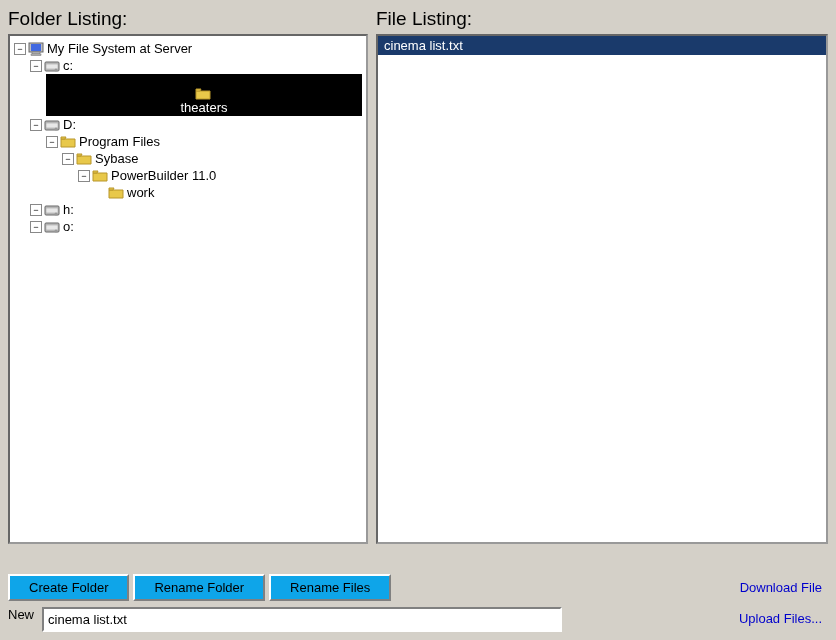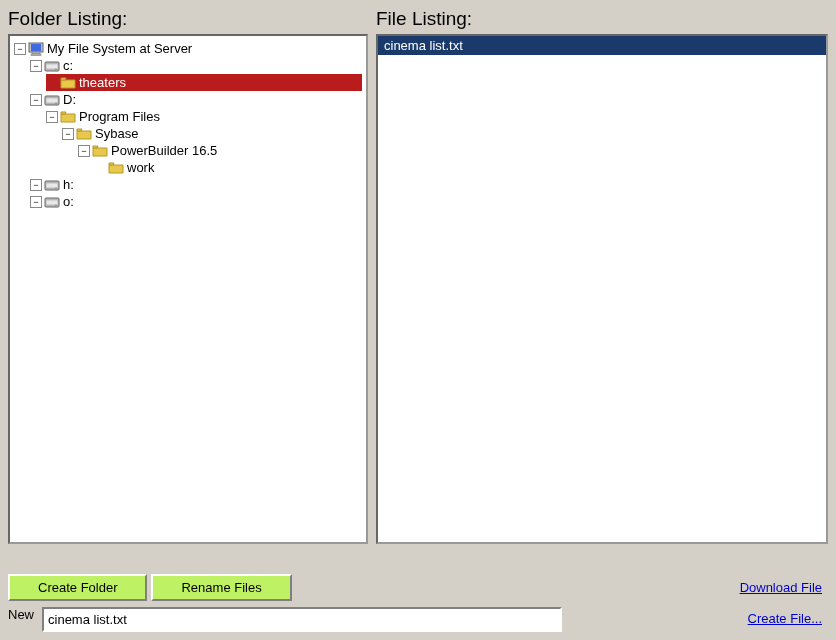--- a/index.html
+++ b/index.html
@@ -76,22 +76,23 @@
     
     .tree-node {
       display: flex;
       align-items: center;
       white-space: nowrap;
       cursor: default;
       padding: 1px 0;
     }
 
     .tree-node.selected-node {
-      background: #b91c1c;
+      background: #000000;
       color: #fff;
+      flex-direction: column;
     }
 
     .tree-children {
       margin-left: 16px;
     }
 
     .expand-icon {
       width: 12px;
       height: 12px;
       border: 1px solid #888;
@@ -138,37 +139,36 @@
       gap: 6px;
     }
 
     .buttons-row {
       display: flex;
       align-items: center;
       gap: 4px;
     }
 
     .btn {
-      padding: 4px 28px;
-      font-size: 13px;
-      background: #bef264;
+      padding: 4px 19px;
+      font-size: 13px;
+      background: #0ea5e9;
       border: 2px solid;
       border-top-color: #fff;
       border-left-color: #fff;
       border-bottom-color: #808080;
       border-right-color: #808080;
       cursor: pointer;
       min-width: 60px;
     }
 
     .btn-link {
       background: none;
       border: none;
       color: #0000cc;
-      text-decoration: underline;
       cursor: pointer;
       font-size: 13px;
       padding: 4px 6px;
     }
 
     .new-row {
       display: flex;
       align-items: flex-start;
       gap: 8px;
     }
@@ -276,21 +276,21 @@
               </div>
 
               <div class="tree-children">
 
                 <div class="tree-node">
                   <span class="expand-icon">−</span>
                   <svg class="folder-icon" viewBox="0 0 16 13">
                     <path d="M1,4 L1,12 L15,12 L15,4 Z" fill="#e8c84a" stroke="#b8962a" stroke-width="1"></path>
                     <path d="M1,4 L5,4 L6,2 L1,2 Z" fill="#e8c84a" stroke="#b8962a" stroke-width="1"></path>
                   </svg>
-                  <span>PowerBuilder 16.5</span>
+                  <span>PowerBuilder 11.0</span>
                 </div>
 
                 <div class="tree-children">
 
                   <div class="tree-node">
                     <span class="line-connector"></span>
                     <svg class="folder-icon" viewBox="0 0 16 13">
                       <path d="M1,4 L1,12 L15,12 L15,4 Z" fill="#e8c84a" stroke="#b8962a" stroke-width="1"></path>
                       <path d="M1,4 L5,4 L6,2 L1,2 Z" fill="#e8c84a" stroke="#b8962a" stroke-width="1"></path>
                     </svg>
@@ -329,27 +329,28 @@
       <div class="panel-label">File Listing:</div>
       <div class="file-list-box">
         <span class="file-item-selected">cinema list.txt</span>
       </div>
     </div>
   </div>
 
   <div class="bottom-bar">
     <div class="buttons-row">
       <button class="btn">Create Folder</button>
+      <button class="btn">Rename Folder</button>
       <button class="btn">Rename Files</button>
       <div class="right-buttons">
         <button class="btn-link">Download File</button>
       </div>
     </div>
 
     <div class="new-row">
       <span class="new-label">New</span>
       <input class="new-input" type="text" value="cinema list.txt" style="">
       <div class="right-buttons">
-        <button class="btn-link">Create File...</button>
+        <button class="btn-link">Upload Files...</button>
       </div>
     </div>
   </div>
 </div>
 
 </body></html>

